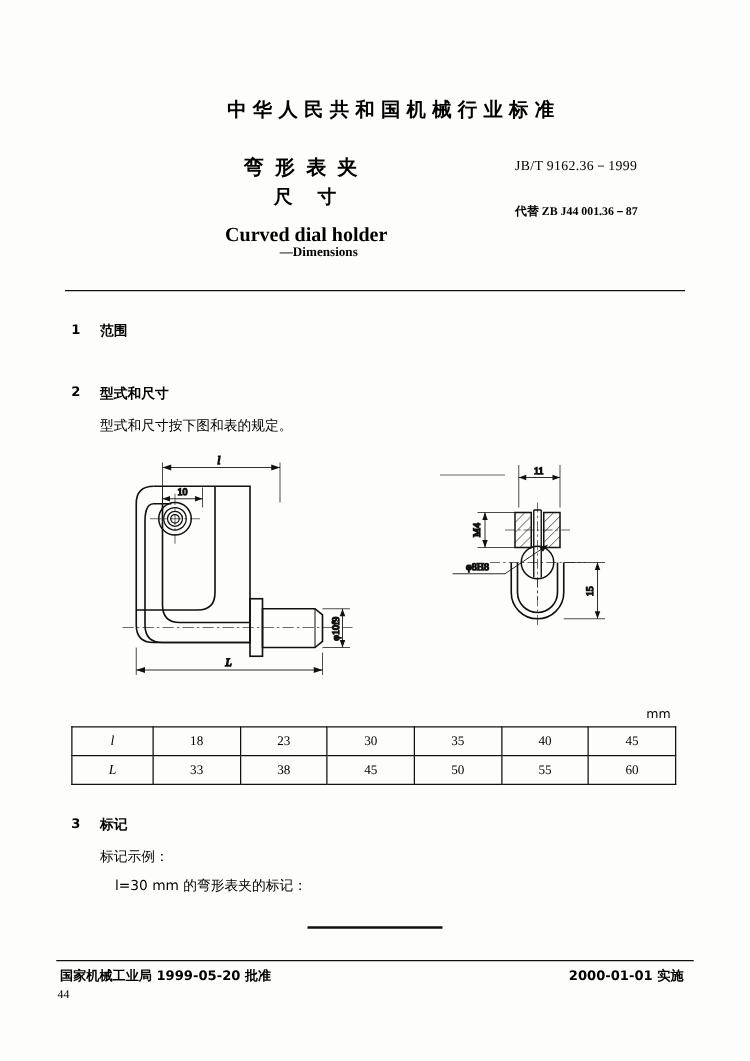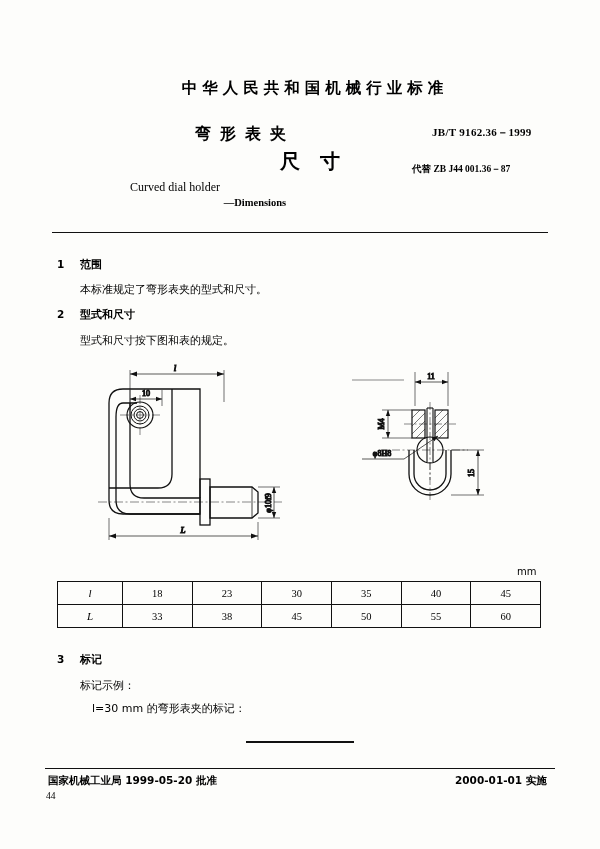--- a/index.html
+++ b/index.html
@@ -44,53 +44,53 @@
     font-size: 16px;
     font-weight: 700;
     letter-spacing: 9px;
     font-family: "DejaVu Sans", "Liberation Sans", sans-serif;
   }
   .title-sub {
     position: absolute;
     top: 148px;
     left: 130px;
     width: 230px;
-    text-align: right;
-    font-size: 20px;
+    text-align: center;
+    font-size: 15px;
     font-weight: 700;
     letter-spacing: 20px;
     padding-left: 18px;
     box-sizing: border-box;
     font-family: "DejaVu Sans", "Liberation Sans", sans-serif;
   }
   .title-en1 {
     position: absolute;
     top: 180px;
     left: 130px;
     width: 230px;
-    font-size: 12px;
-    font-weight: 400;
+    text-align: center;
+    font-size: 16px;
+    font-weight: 700;
   }
   .title-en2 {
     position: absolute;
     top: 197px;
     left: 130px;
     width: 250px;
     text-align: center;
     font-size: 10.5px;
     font-weight: 700;
   }
   .std-number {
     position: absolute;
     top: 125px;
     left: 412px;
     font-size: 11px;
-    font-weight: 700;
+    font-weight: 400;
     letter-spacing: 0.3px;
-    margin-left: 20px;
   }
   .std-replaces {
     position: absolute;
     top: 163px;
     left: 412px;
     font-size: 9.5px;
     font-weight: 700;
   }
   .rule-top {
     position: absolute;
@@ -230,21 +230,20 @@
   <div class="title-main">弯形表夹</div>
   <div class="title-sub">尺寸</div>
   <div class="title-en1">Curved dial holder</div>
   <div class="title-en2">—Dimensions</div>
   <div class="std-number">JB/T  9162.36－1999</div>
   <div class="std-replaces">代替 ZB J44 001.36－87</div>
   <div class="rule-top"></div>
 
   <div class="sec-num" id="s1n">1</div>
   <div class="sec-title" id="s1t">范围</div>
-  <div class="body-line" id="s1b">本标准规定了弯形表夹的型式和尺寸。</div>
 
   <div class="sec-num" id="s2n">2</div>
   <div class="sec-title" id="s2t">型式和尺寸</div>
   <div class="body-line" id="s2b">型式和尺寸按下图和表的规定。</div>
 
   <div class="drawing">
     <svg width="496" height="185" viewBox="0 0 496 185" xmlns="http://www.w3.org/2000/svg">
       <g stroke="#111" fill="none" stroke-width="1.1">
 
         <line x1="78" y1="8" x2="78" y2="48" stroke-width="0.6"></line>

